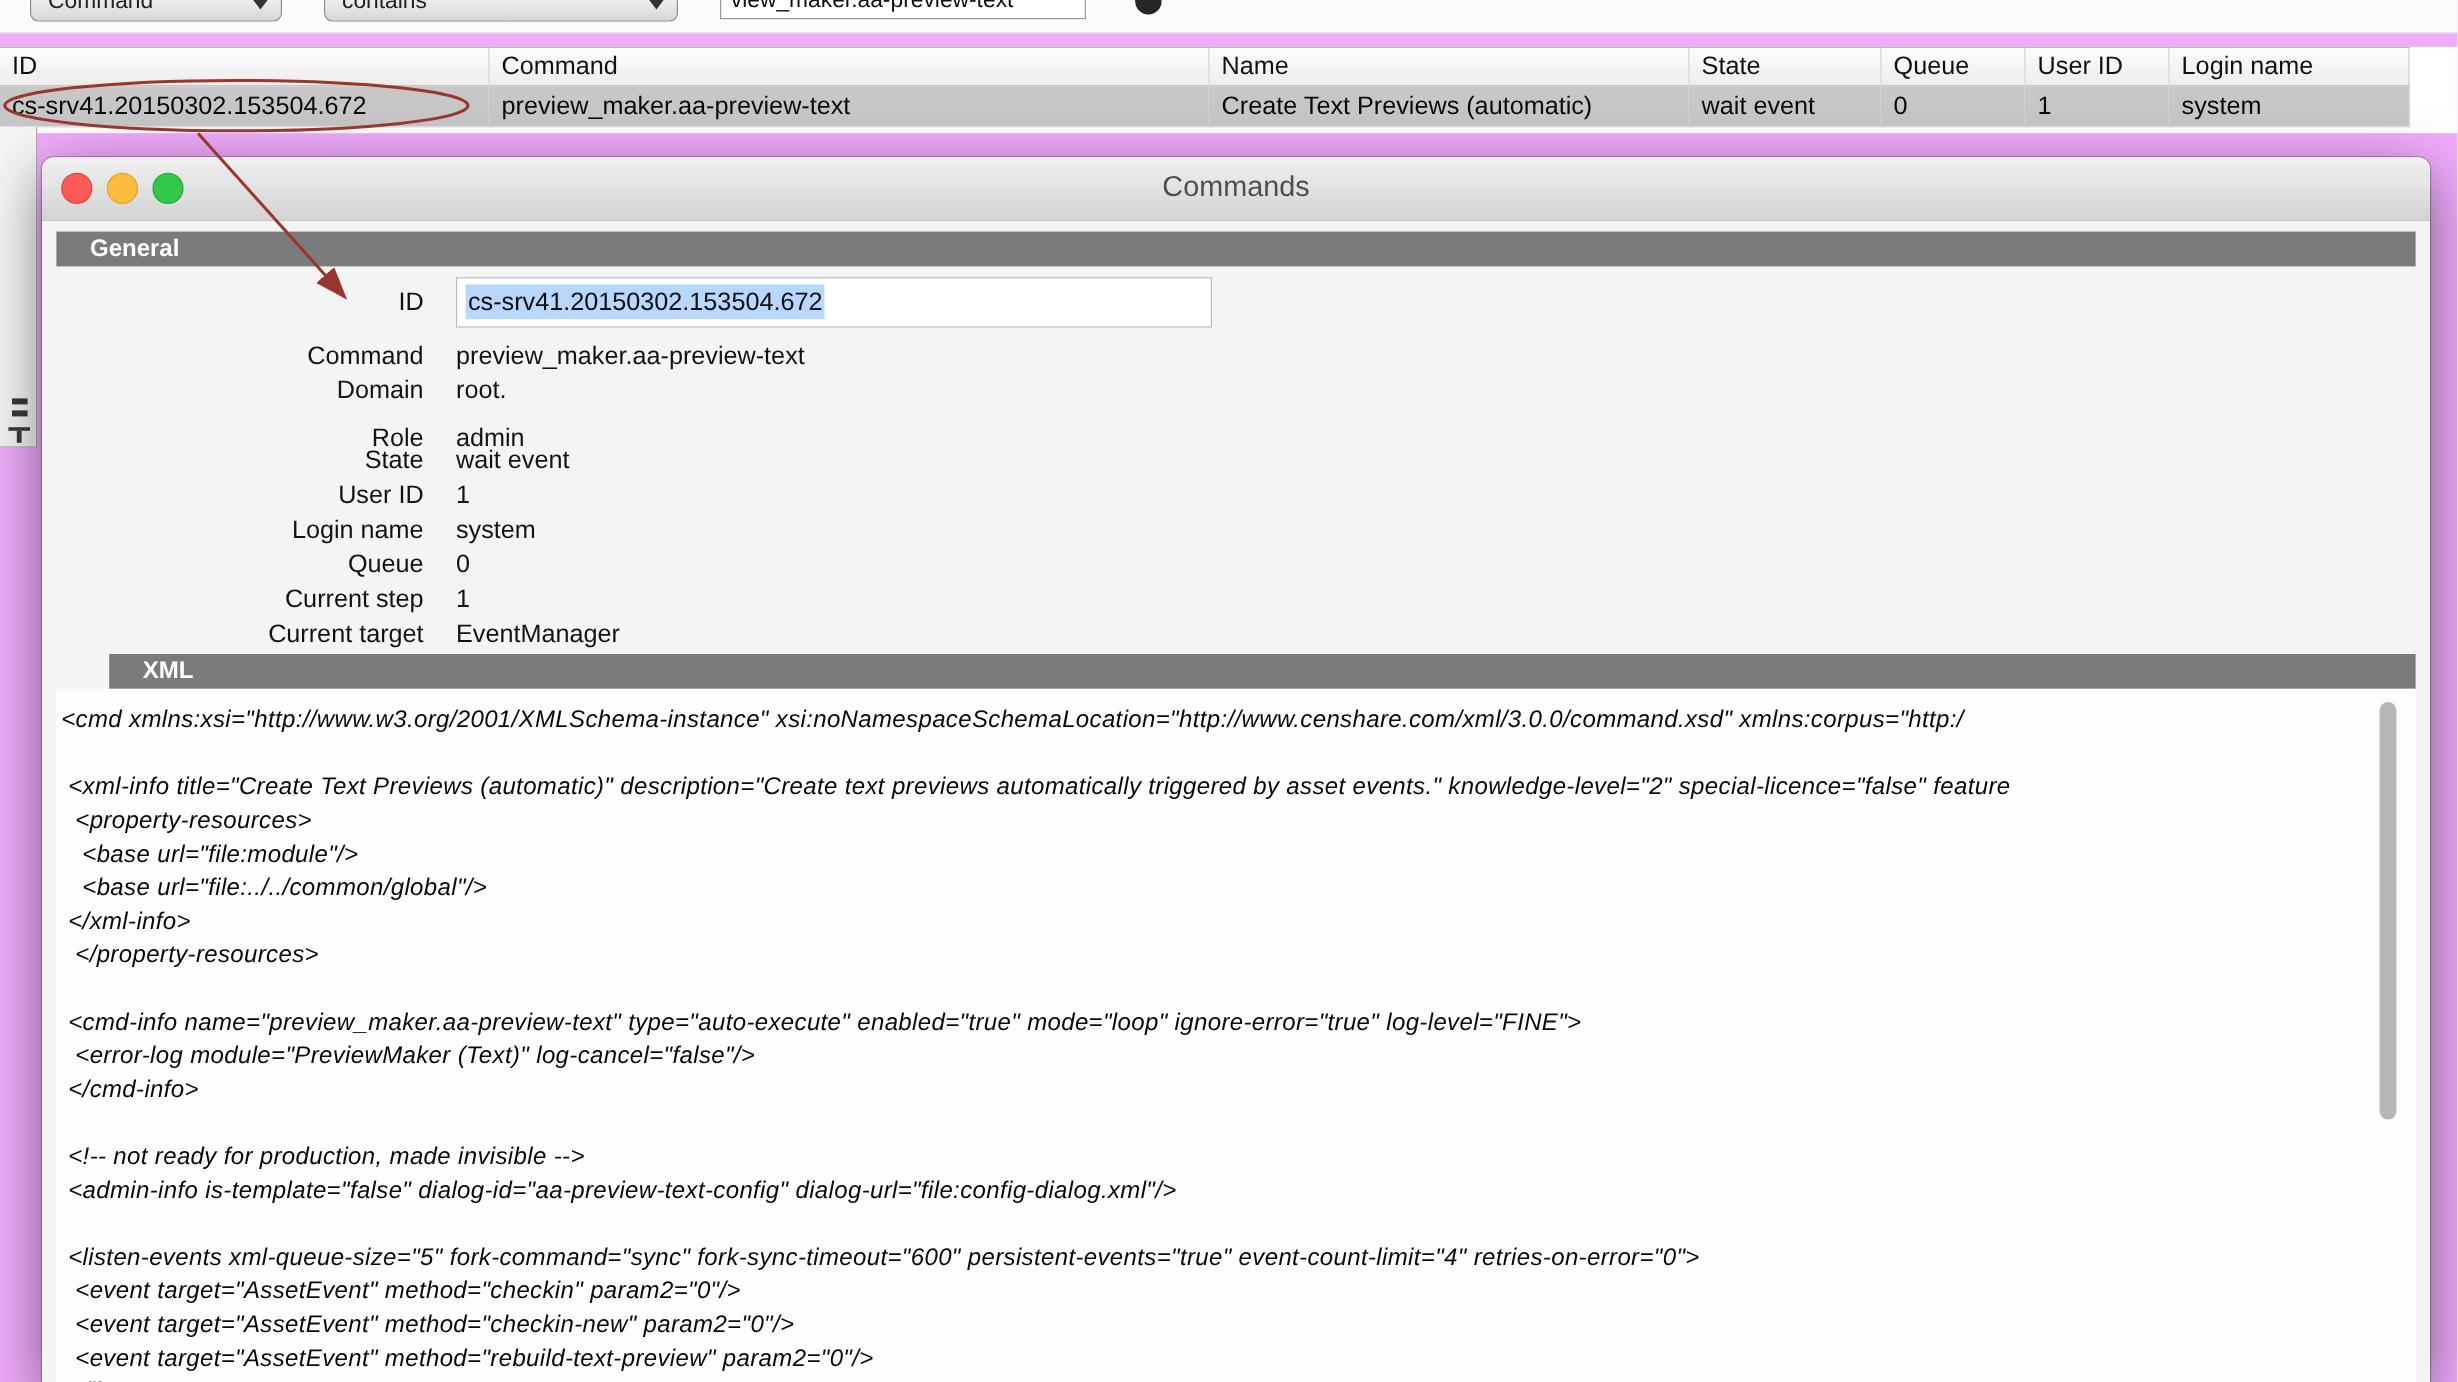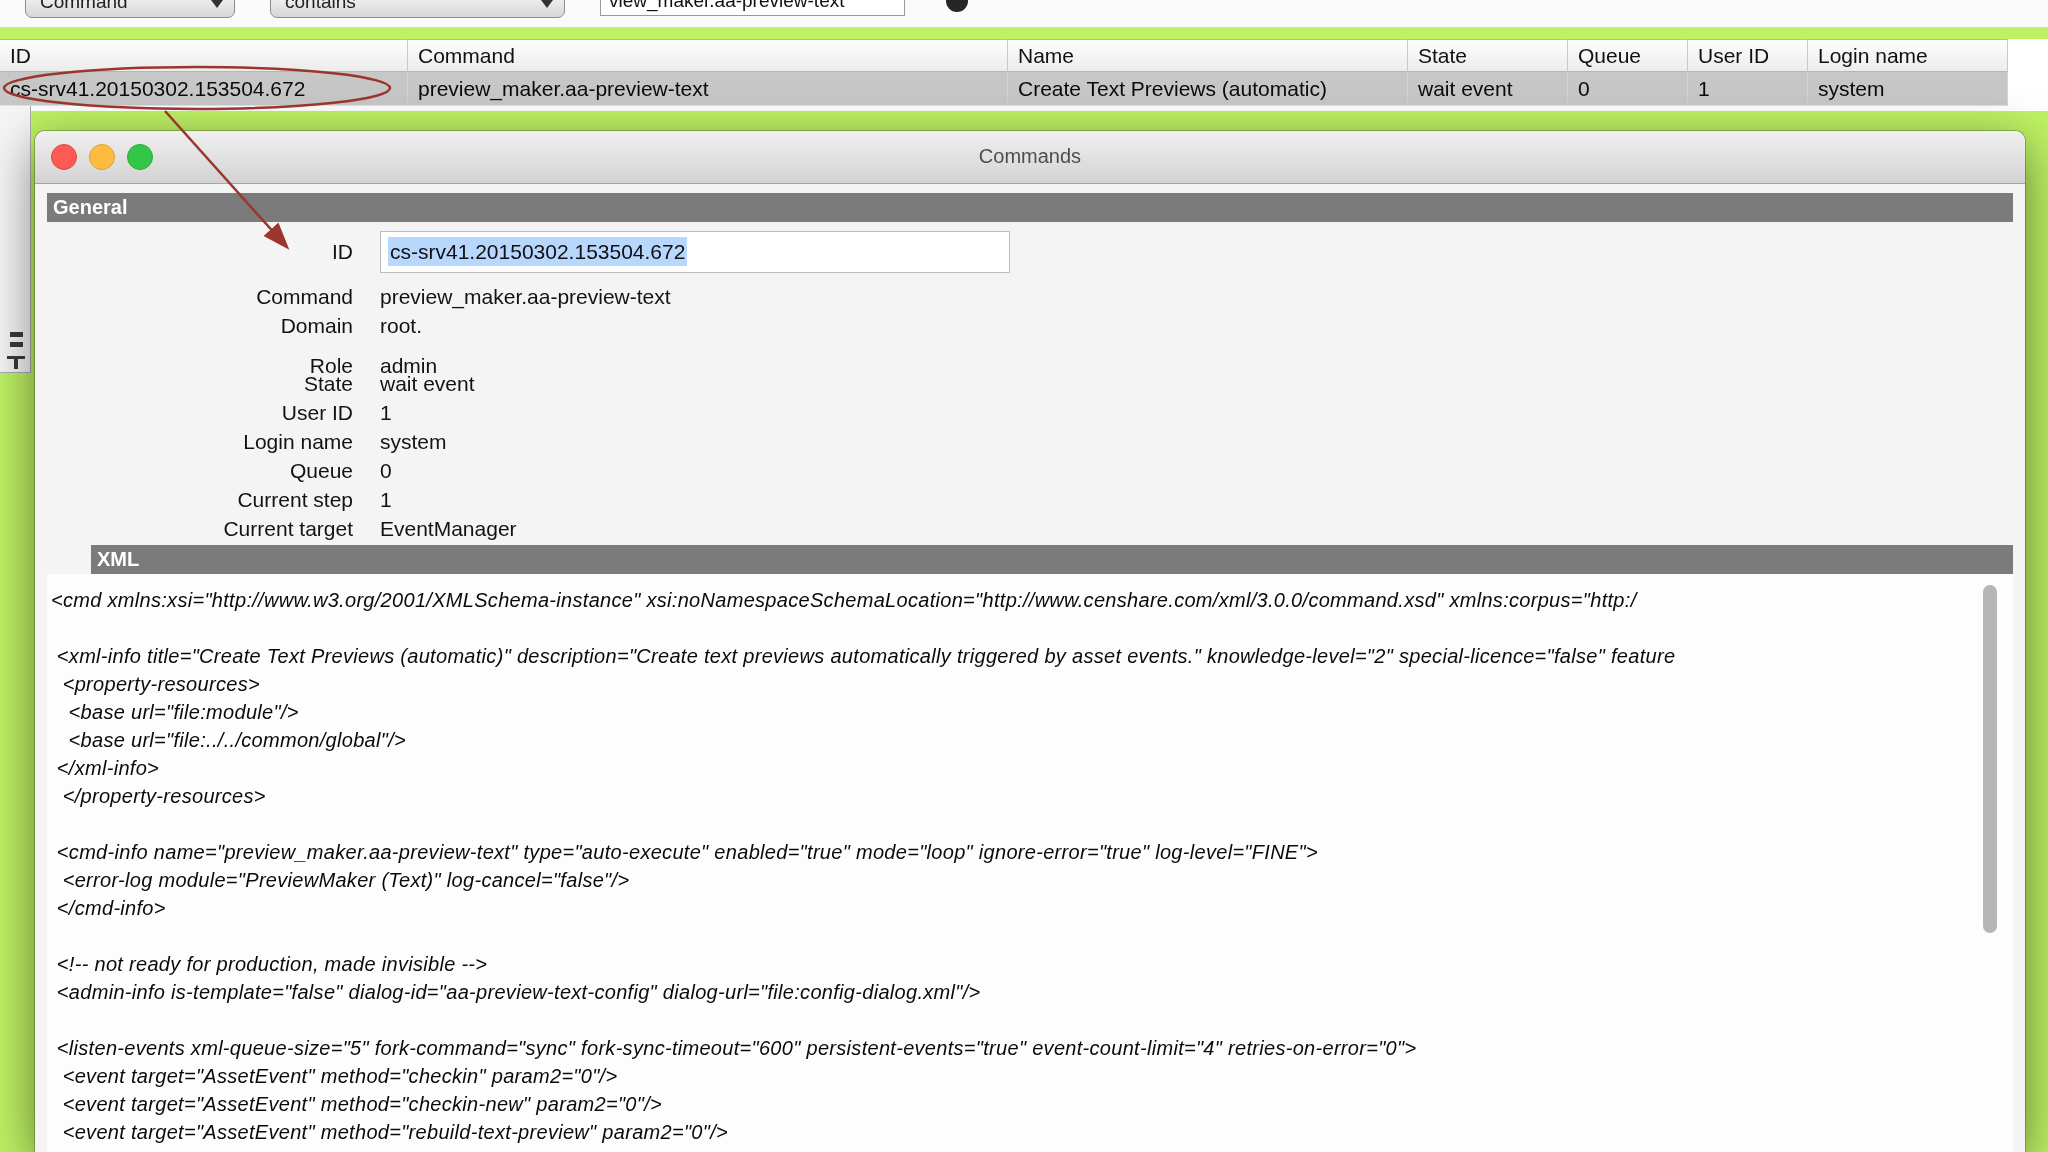--- a/index.html
+++ b/index.html
@@ -1,17 +1,17 @@
 <!DOCTYPE html>
 <html style="--annotation-red: #9a362d; --selection-blue: #b8d7fd; --section-header-gray: #7b7b7b; --traffic-red: #fc5a54; --traffic-yellow: #fdbc40; --traffic-green: #33c748;"><head>
 <meta charset="utf-8">
 <style>
   html,body{margin:0;padding:0;}
   body{font-family:"Liberation Sans",sans-serif;}
-  .page{position:relative;width:2048px;height:1152px;overflow:hidden;background:#bef264;}
+  .page{position:relative;width:2048px;height:1152px;overflow:hidden;background:#f0abfc;}
 
   
   .filter-bar{position:absolute;left:0;top:0;width:2048px;height:27px;background:#fbfbfb;
     border-bottom:1px solid #d4d4d4;overflow:hidden;z-index:3;}
   .dropdown{position:absolute;top:-14px;height:32px;border:1px solid #8d8d8d;border-radius:7px;
     background:linear-gradient(#ffffff,#d6d6d6);box-sizing:border-box;font-size:19px;color:#222;
     line-height:30px;padding-left:14px;}
   .dd-field{left:25px;width:210px;}
   .dd-op{left:270px;width:295px;}
   .dd-arrow{position:absolute;right:11px;bottom:9px;width:0;height:0;
@@ -42,24 +42,24 @@
 
   
   .dialog{position:absolute;left:35px;top:131px;width:1990px;height:1021px;background:#f4f4f4;
     border-radius:10px 10px 0 0;box-shadow:0 14px 50px rgba(0,0,0,.5),0 0 0 1px rgba(0,0,0,.22);z-index:10;}
   .titlebar{position:relative;height:52px;background:linear-gradient(#f0f0f0,#d3d3d3);
     border-bottom:1px solid #a6a6a6;border-radius:10px 10px 0 0;}
   .light{position:absolute;top:13px;width:26px;height:26px;border-radius:50%;box-sizing:border-box;}
   .lt-red{left:16px;background:var(--traffic-red);border:1px solid #e04840;}
   .lt-yellow{left:54px;background:var(--traffic-yellow);border:1px solid #dfa22f;}
   .lt-green{left:92px;background:var(--traffic-green);border:1px solid #2aab3a;}
-  .dialog-title{text-align:center;line-height:50px;font-size:20px;color:#4e4e4e;}
+  .dialog-title{text-align:center;line-height:50px;font-size:24px;color:#4e4e4e;}
 
   .sec-hdr{position:absolute;left:12px;right:12px;height:29px;background:var(--section-header-gray);
-    color:#fff;font-weight:bold;font-size:20px;line-height:29px;padding-left:6px;box-sizing:border-box;}
+    color:#fff;font-weight:bold;font-size:20px;line-height:29px;padding-left:28px;box-sizing:border-box;}
   .hdr-general{top:62px;}
   .hdr-xml{top:414px;margin-left:44px;}
 
   .id-row{position:absolute;top:100px;left:0;right:0;height:42px;}
   .id-label{position:absolute;left:0;width:318px;text-align:right;line-height:42px;font-size:21px;color:#131313;}
   .id-input{position:absolute;left:345px;top:0;width:630px;height:42px;background:#fff;
     border:1px solid #bdbdbd;box-sizing:border-box;line-height:40px;padding-left:7px;font-size:21px;color:#101010;}
   .id-sel{background:var(--selection-blue);padding:3px 2px;}
 
   .f-row{position:absolute;left:0;right:0;height:29px;font-size:21px;line-height:29px;}

